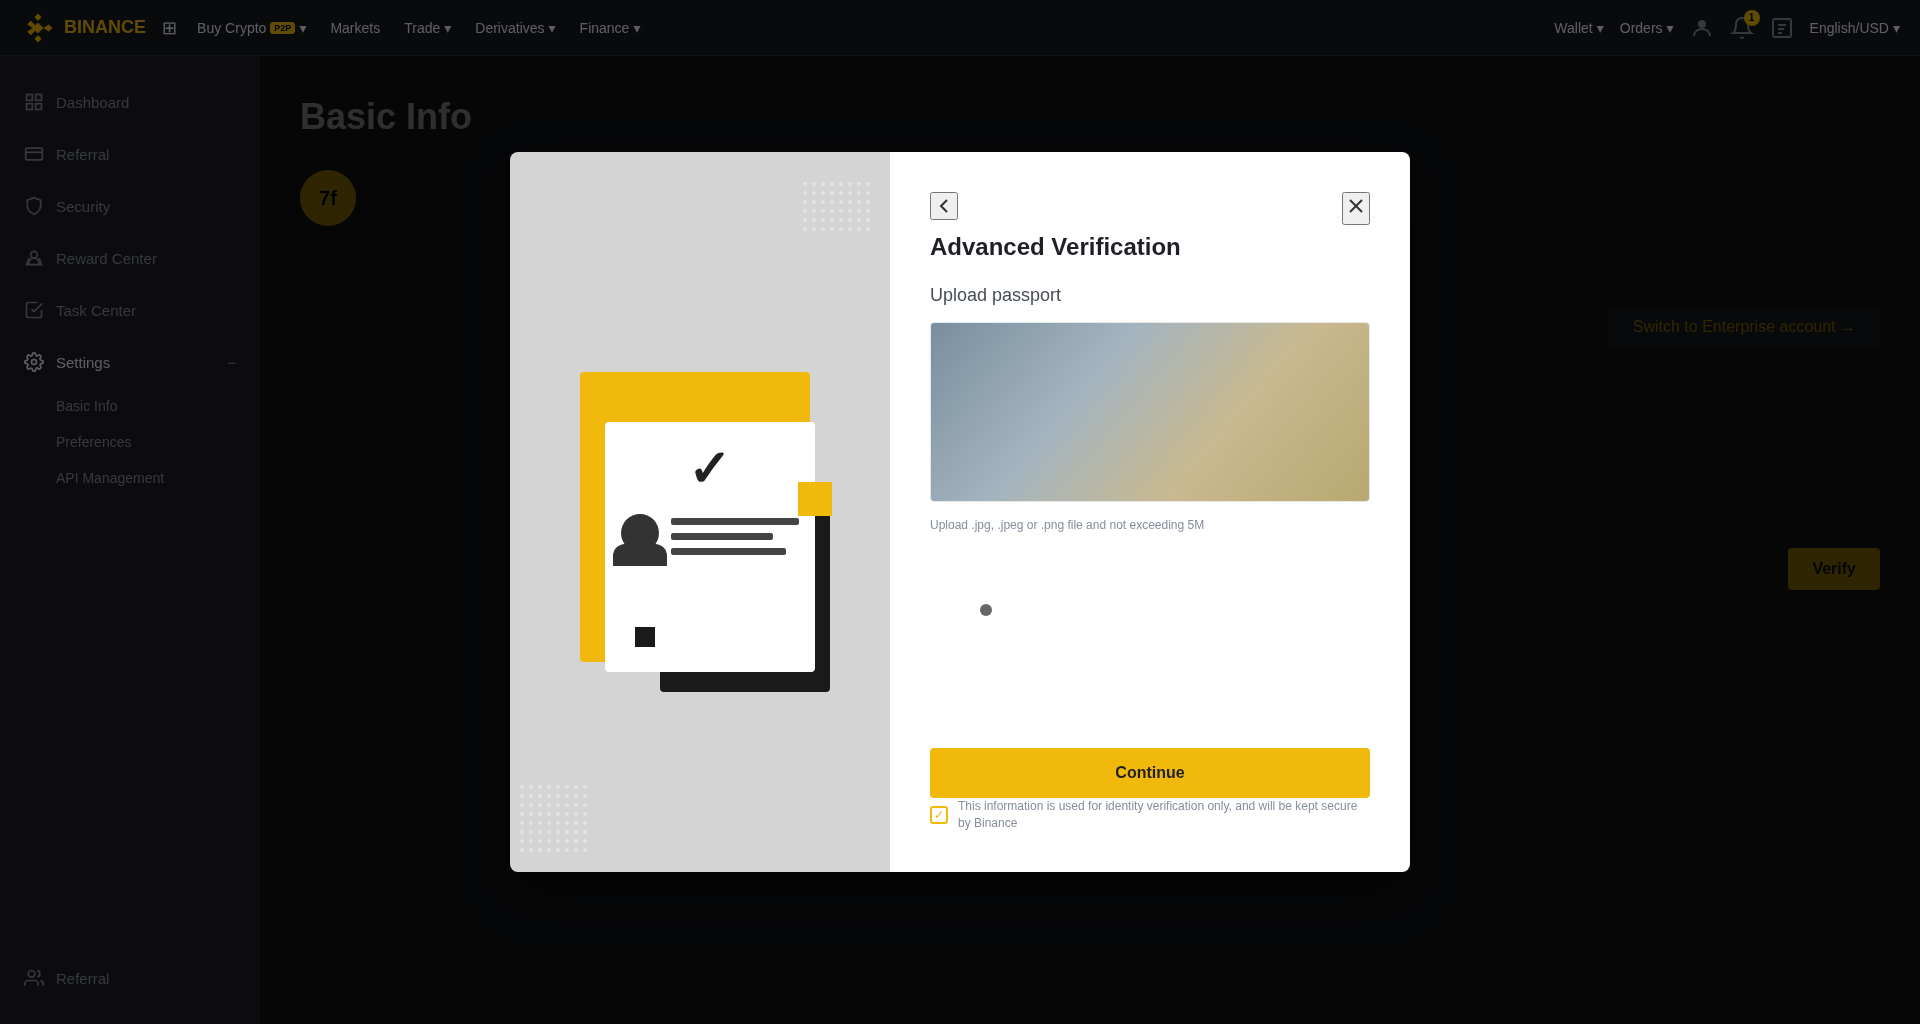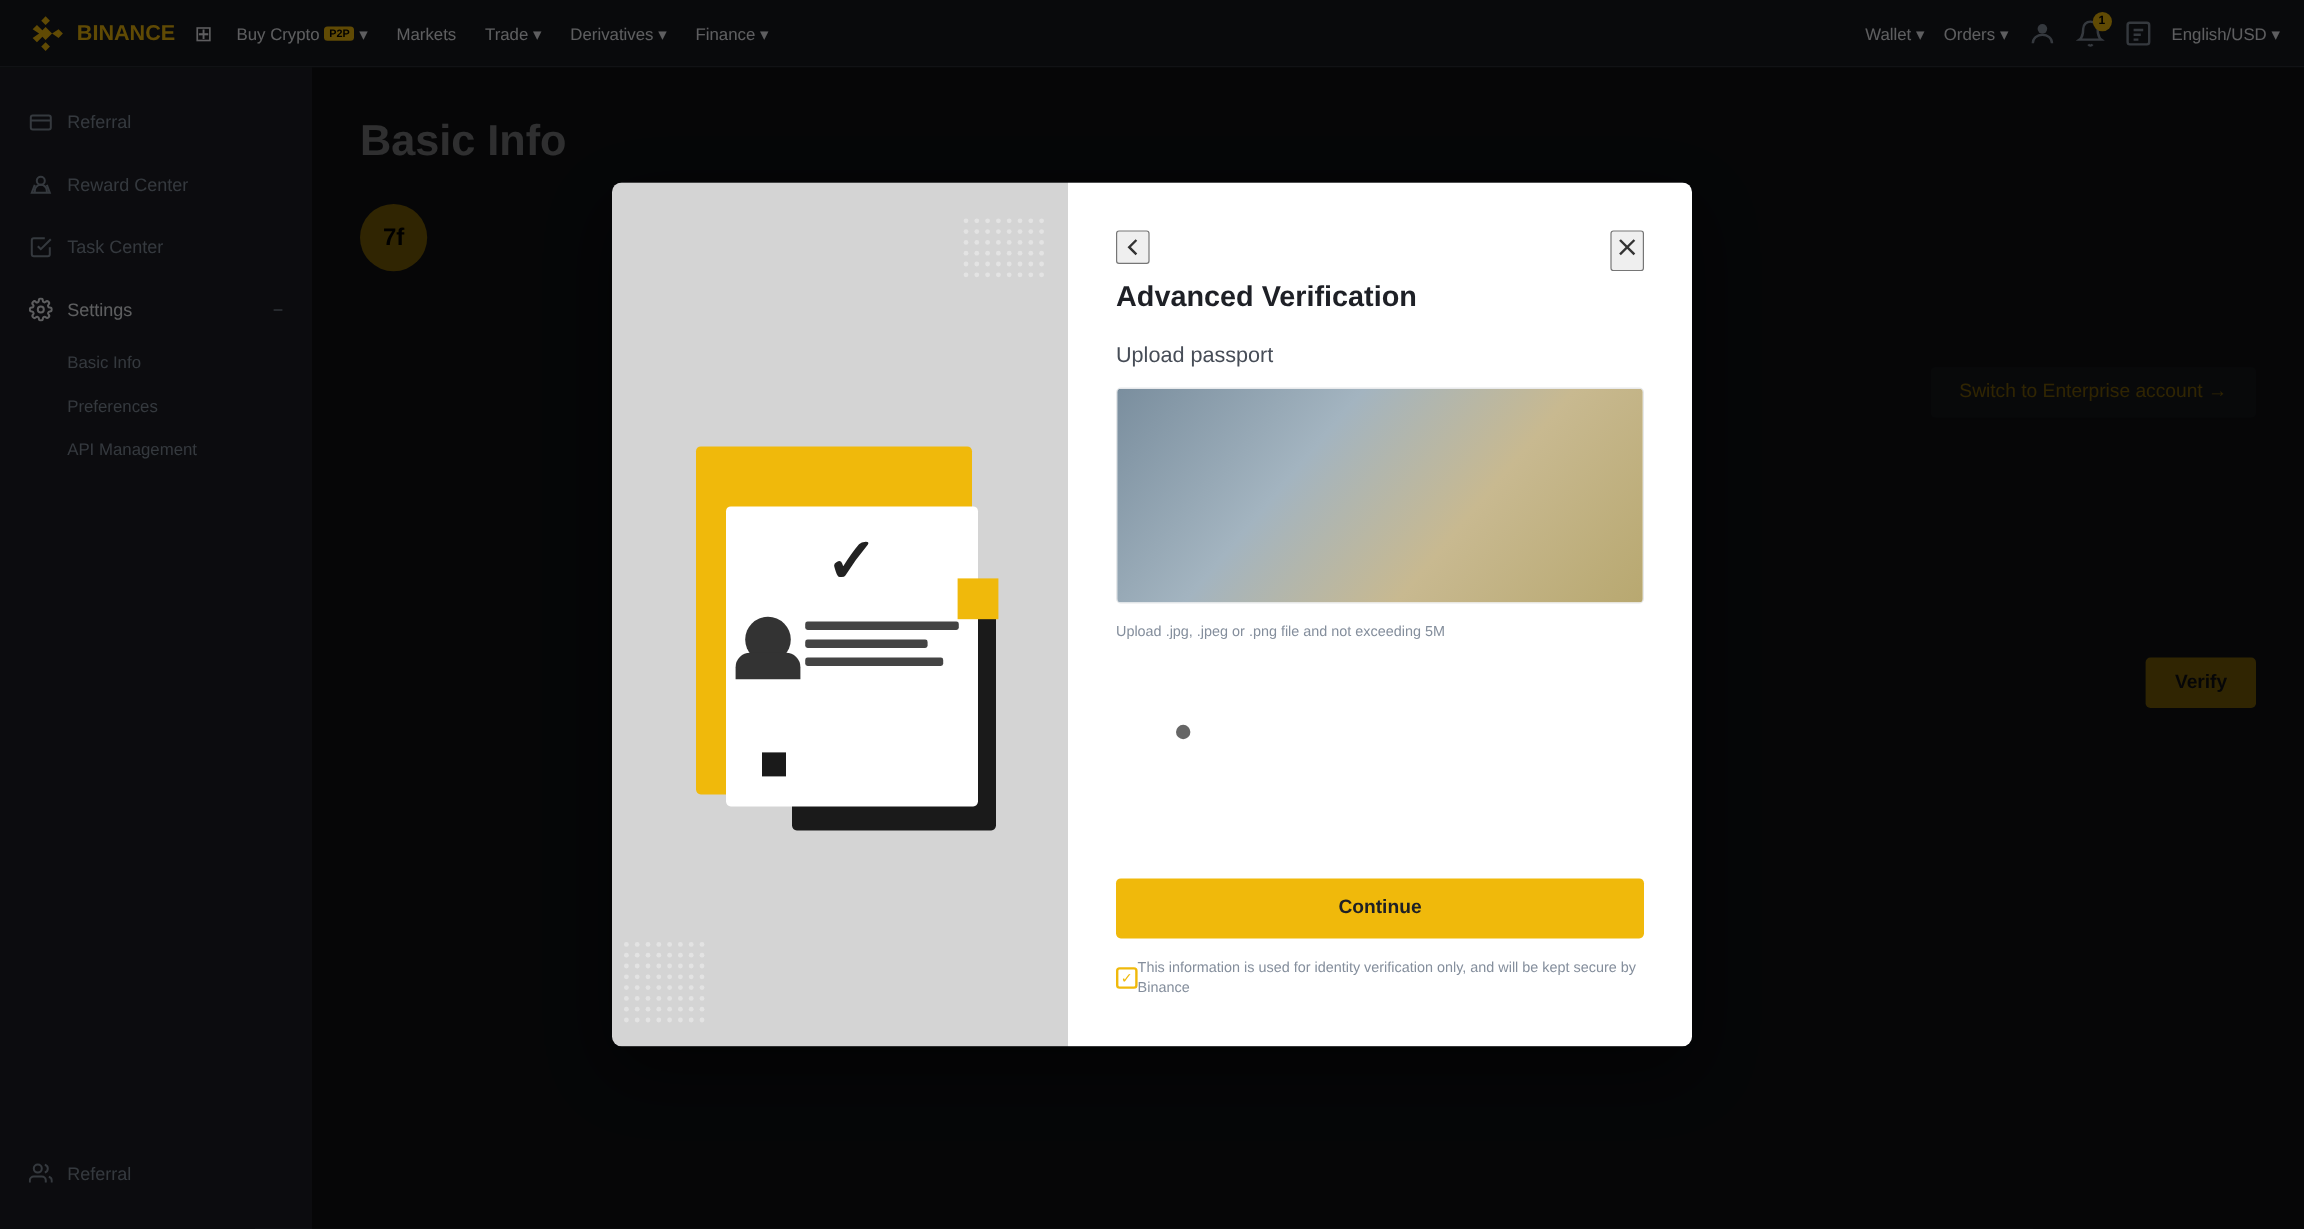--- a/index.html
+++ b/index.html
@@ -132,22 +132,21 @@
 
     .continue-btn {
       width: 100%; padding: 16px;
       background: #f0b90b; color: #1e2026;
       border: none; border-radius: 4px;
       font-size: 16px; font-weight: 600;
       cursor: pointer; margin-top: auto;
     }
 
     .secure-notice {
-      display: flex; align-items: center; 
-      margin-top: 16px;
+      display: flex; align-items: center; gap: 10px;
     }
     .secure-check {
       width: 18px; height: 18px; border: 2px solid #f0b90b;
       border-radius: 3px; display: flex; align-items: center; justify-content: center;
       flex-shrink: 0;
     }
     .secure-check::after {
       content: '✓'; color: #f0b90b; font-size: 12px;
     }
     .secure-text {
@@ -230,24 +229,39 @@
     <div class="topnav-right-item">
       <span>English/USD</span>
         <span>▾</span>
     </div>
   </div>
 </nav>
 
 <aside class="sidebar">
   <div class="sidebar-item">
     <svg viewBox="0 0 24 24" fill="none" stroke="#848e9c" stroke-width="2">
+        <rect x="3" y="3" width="7" height="7"></rect>
+        <rect x="14" y="3" width="7" height="7"></rect>
+        <rect x="3" y="14" width="7" height="7"></rect>
+        <rect x="14" y="14" width="7" height="7"></rect>
+      </svg>
+    <span>Dashboard</span>
+  </div>
+  <div class="sidebar-item">
+    <svg viewBox="0 0 24 24" fill="none" stroke="#848e9c" stroke-width="2">
         <rect x="2" y="5" width="20" height="14" rx="2"></rect>
         <line x1="2" y1="10" x2="22" y2="10"></line>
       </svg>
     <span>Referral</span>
+  </div>
+  <div class="sidebar-item">
+    <svg viewBox="0 0 24 24" fill="none" stroke="#848e9c" stroke-width="2">
+        <path d="M12 22s8-4 8-10V5l-8-3-8 3v7c0 6 8 10 8 10z"></path>
+      </svg>
+    <span>Security</span>
   </div>
   <div class="sidebar-item">
     <svg viewBox="0 0 24 24" fill="none" stroke="#848e9c" stroke-width="2">
         <circle cx="12" cy="8" r="4"></circle>
         <path d="M6 20v-2a6 6 0 0 1 12 0v2"></path>
         <path d="M6 12l-3 8h18l-3-8"></path>
       </svg>
     <span>Reward Center</span>
   </div>
   <div class="sidebar-item">

